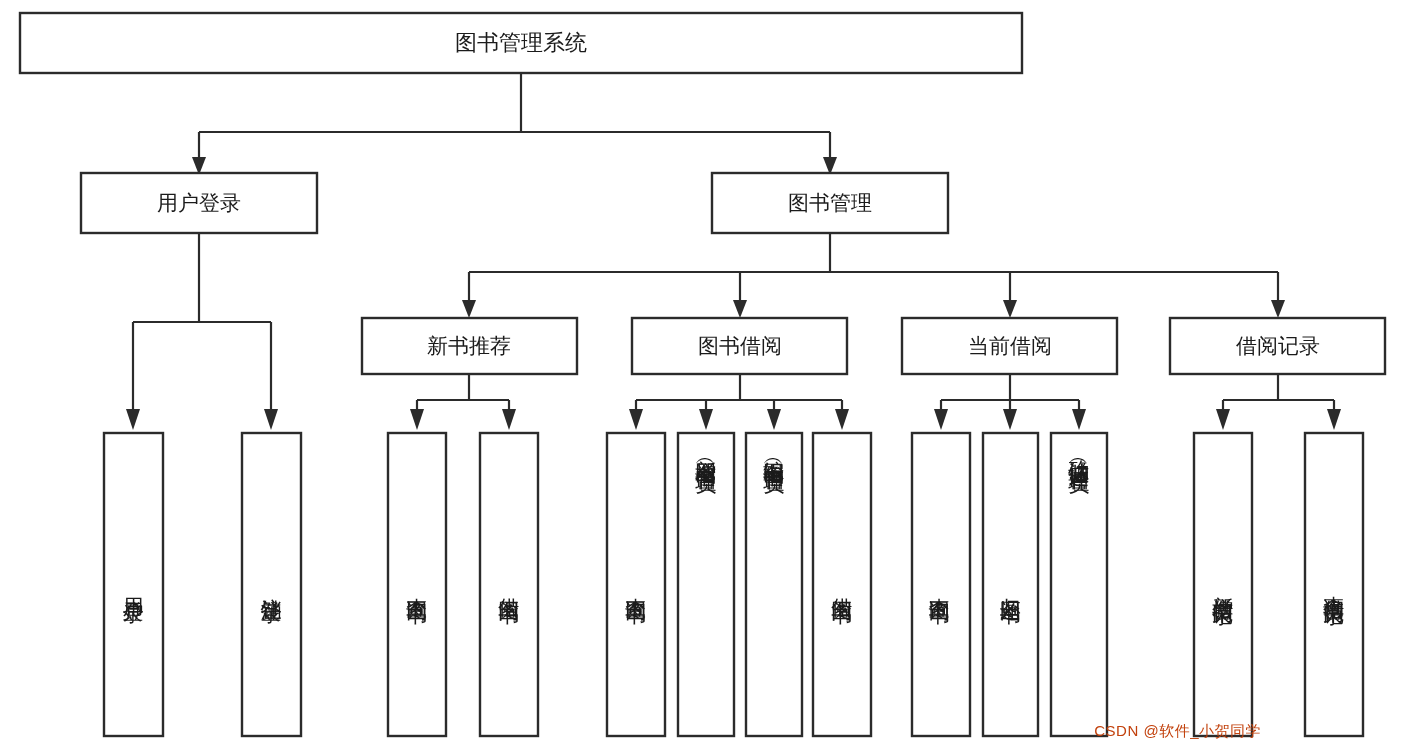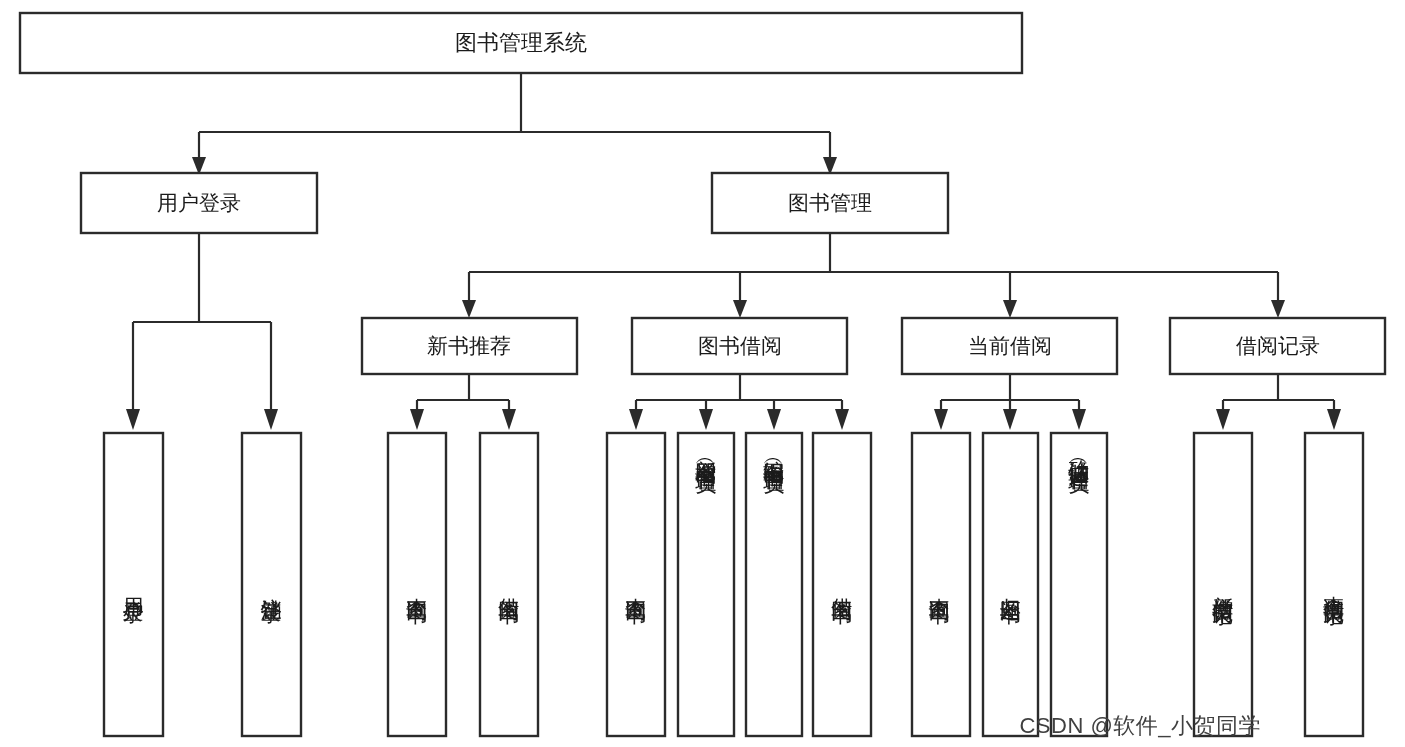--- a/index.html
+++ b/index.html
@@ -50,22 +50,22 @@
   }
   .arrow-head {
     fill: #2b2b2b;
     stroke: none;
   }
   .watermark {
     position: absolute;
     right: 14px;
     bottom: 6px;
     font-family: "Liberation Sans", "DejaVu Sans", sans-serif;
-    font-size: 22px;
-    color: #404040;
+    font-size: 15px;
+    color: #c2410c;
     letter-spacing: 0.5px;
     white-space: nowrap;
     pointer-events: none;
   }
 </style>
 </head>
 <body>
 
 <div id="diagram-root">
 

